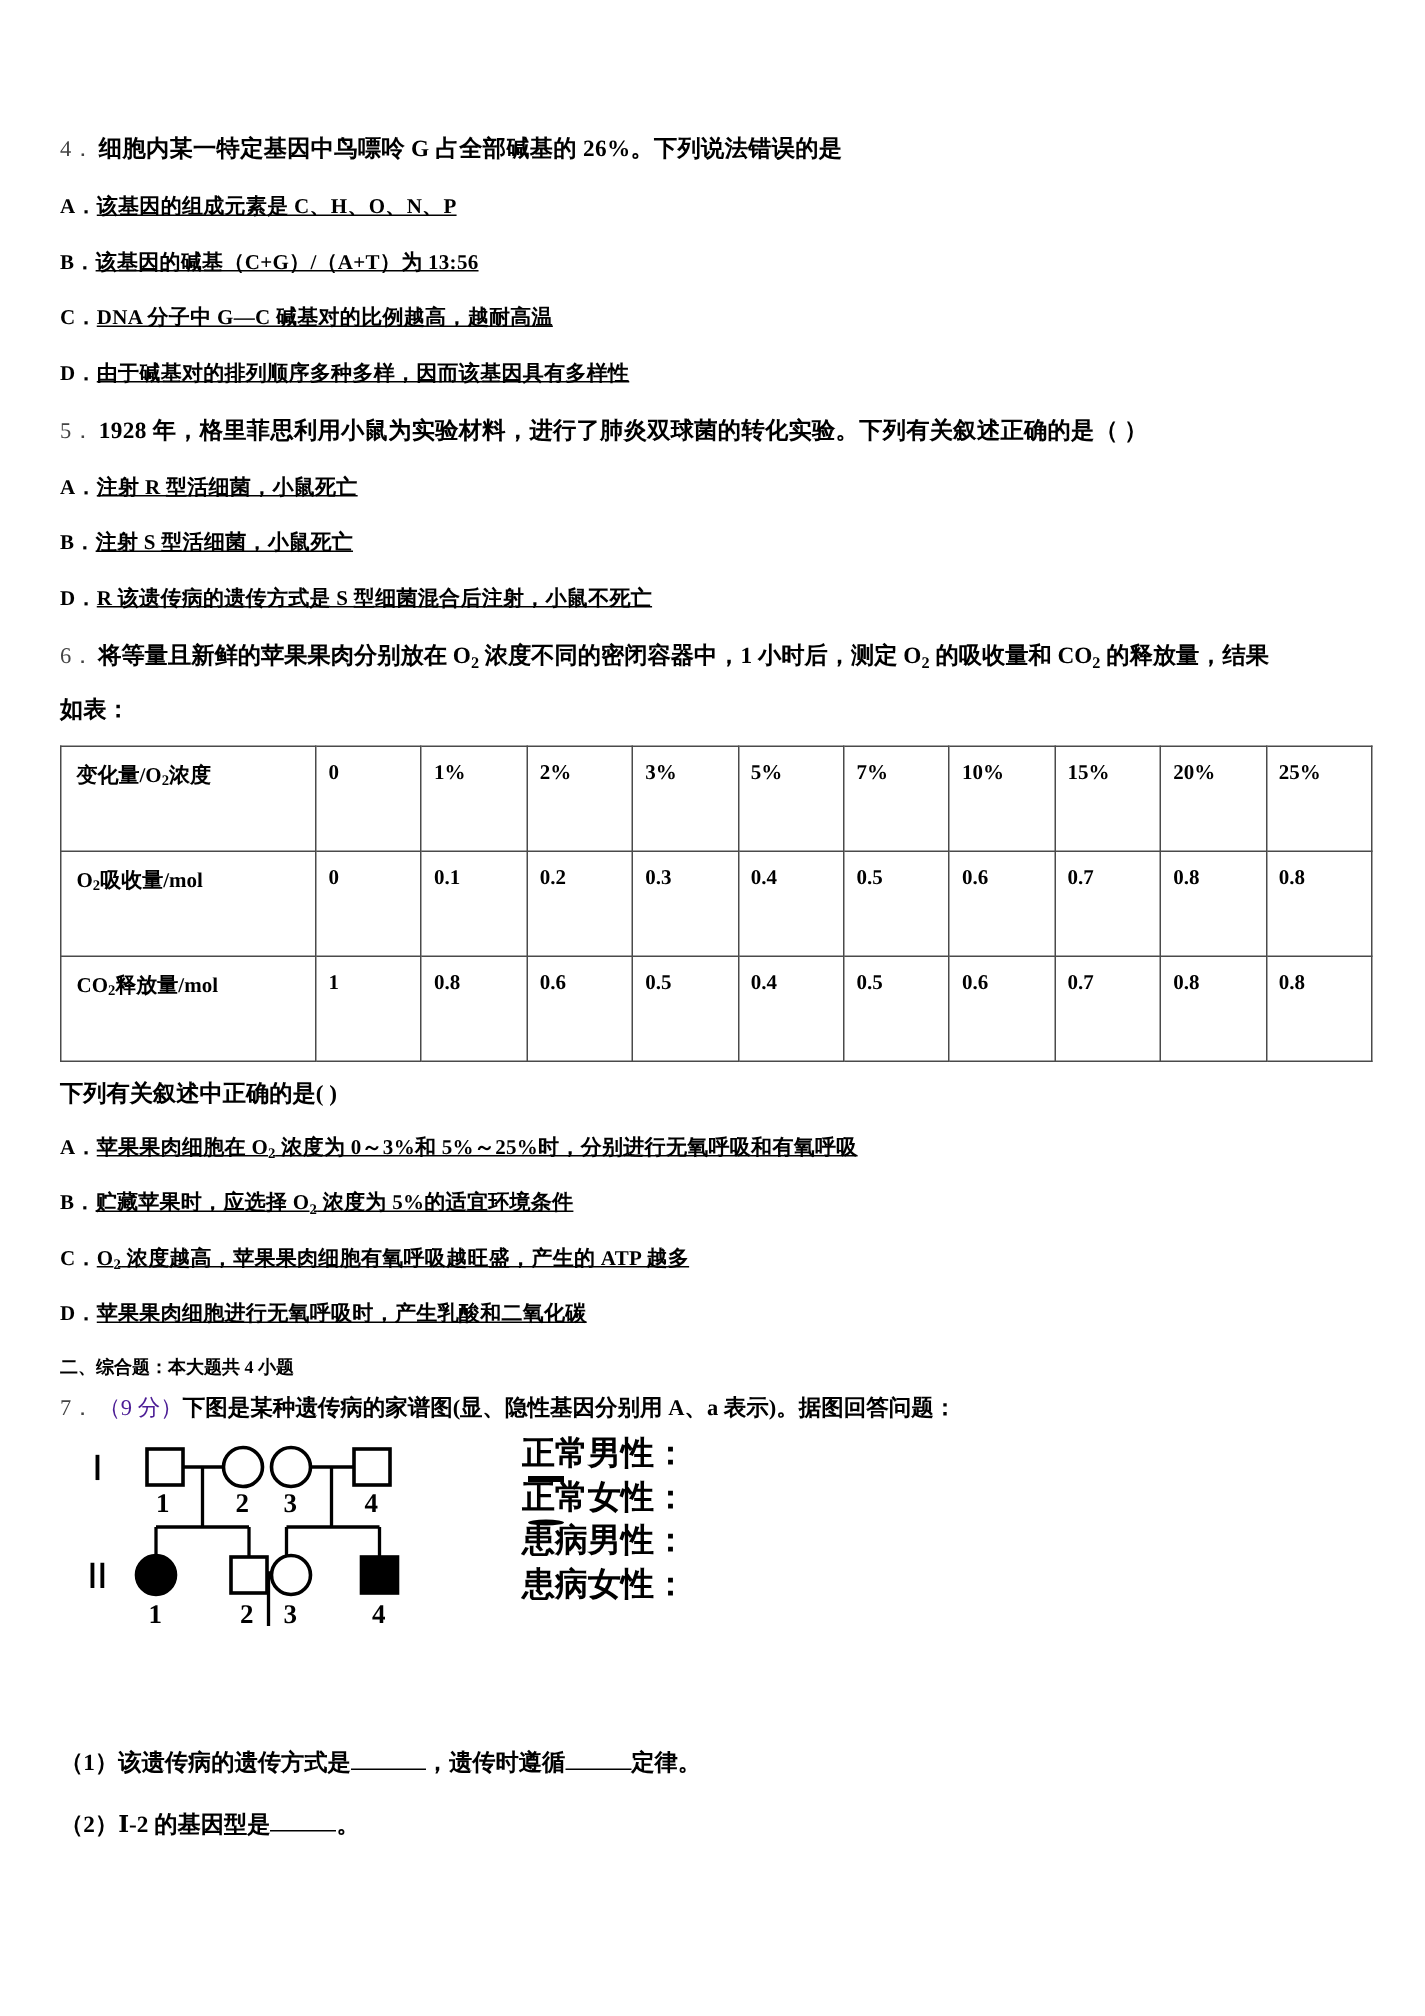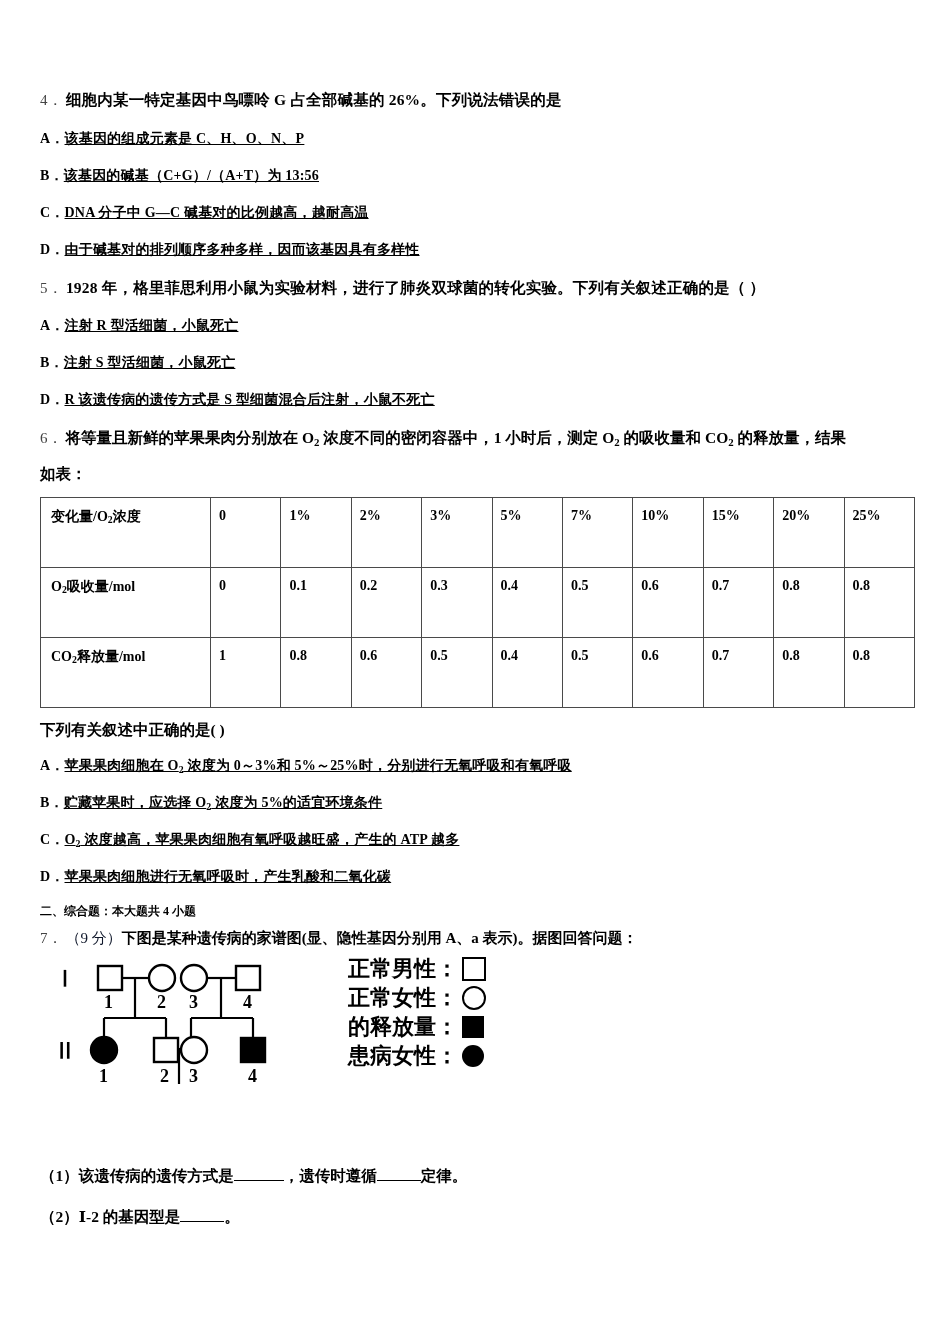--- a/index.html
+++ b/index.html
@@ -97,41 +97,42 @@
   .section-head {
     font-size: 12px;
     font-weight: bold;
     margin: 2px 0 9px 0;
   }
   .q7-line {
     font-size: 15px;
     font-weight: bold;
     margin: 0 0 6px 0;
   }
-  .q7-score { font-weight: normal; color: #0f172a; }
+  .q7-score { font-weight: normal; color: #4c1d95; }
 
   
   .pedigree-wrap {
     position: relative;
     width: 560px;
     height: 150px;
     margin: 8px 0 0 6px;
   }
   .pedigree-wrap svg { display: block; }
 
   .legend {
     position: absolute;
     left: 302px;
     top: -2px;
     width: 250px;
   }
   .legend-row {
     display: flex;
-    align-items: center;
+    align-items: flex-start;
     height: 29px;
+    flex-direction: column;
   }
   .legend-label {
     font-size: 22px;
     font-weight: bold;
     font-family: "Liberation Sans", "DejaVu Sans", sans-serif;
     letter-spacing: 0px;
     white-space: nowrap;
   }
   .legend-sym { margin-left: 4px; display: inline-block; }
   .sq-open   { width: 20px; height: 20px; border: 2.2px solid #000; background: #fff; }
@@ -320,21 +321,21 @@
       <div class="legend">
         <div class="legend-row">
           <span class="legend-label">正常男性：</span>
           <span class="legend-sym sq-open"></span>
         </div>
         <div class="legend-row">
           <span class="legend-label">正常女性：</span>
           <span class="legend-sym ci-open"></span>
         </div>
         <div class="legend-row">
-          <span class="legend-label">的释放量：</span>
+          <span class="legend-label">患病男性：</span>
           <span class="legend-sym sq-fill"></span>
         </div>
         <div class="legend-row">
           <span class="legend-label">患病女性：</span>
           <span class="legend-sym ci-fill"></span>
         </div>
       </div>
     </div>
 
     <div style="margin-top:58px;">

